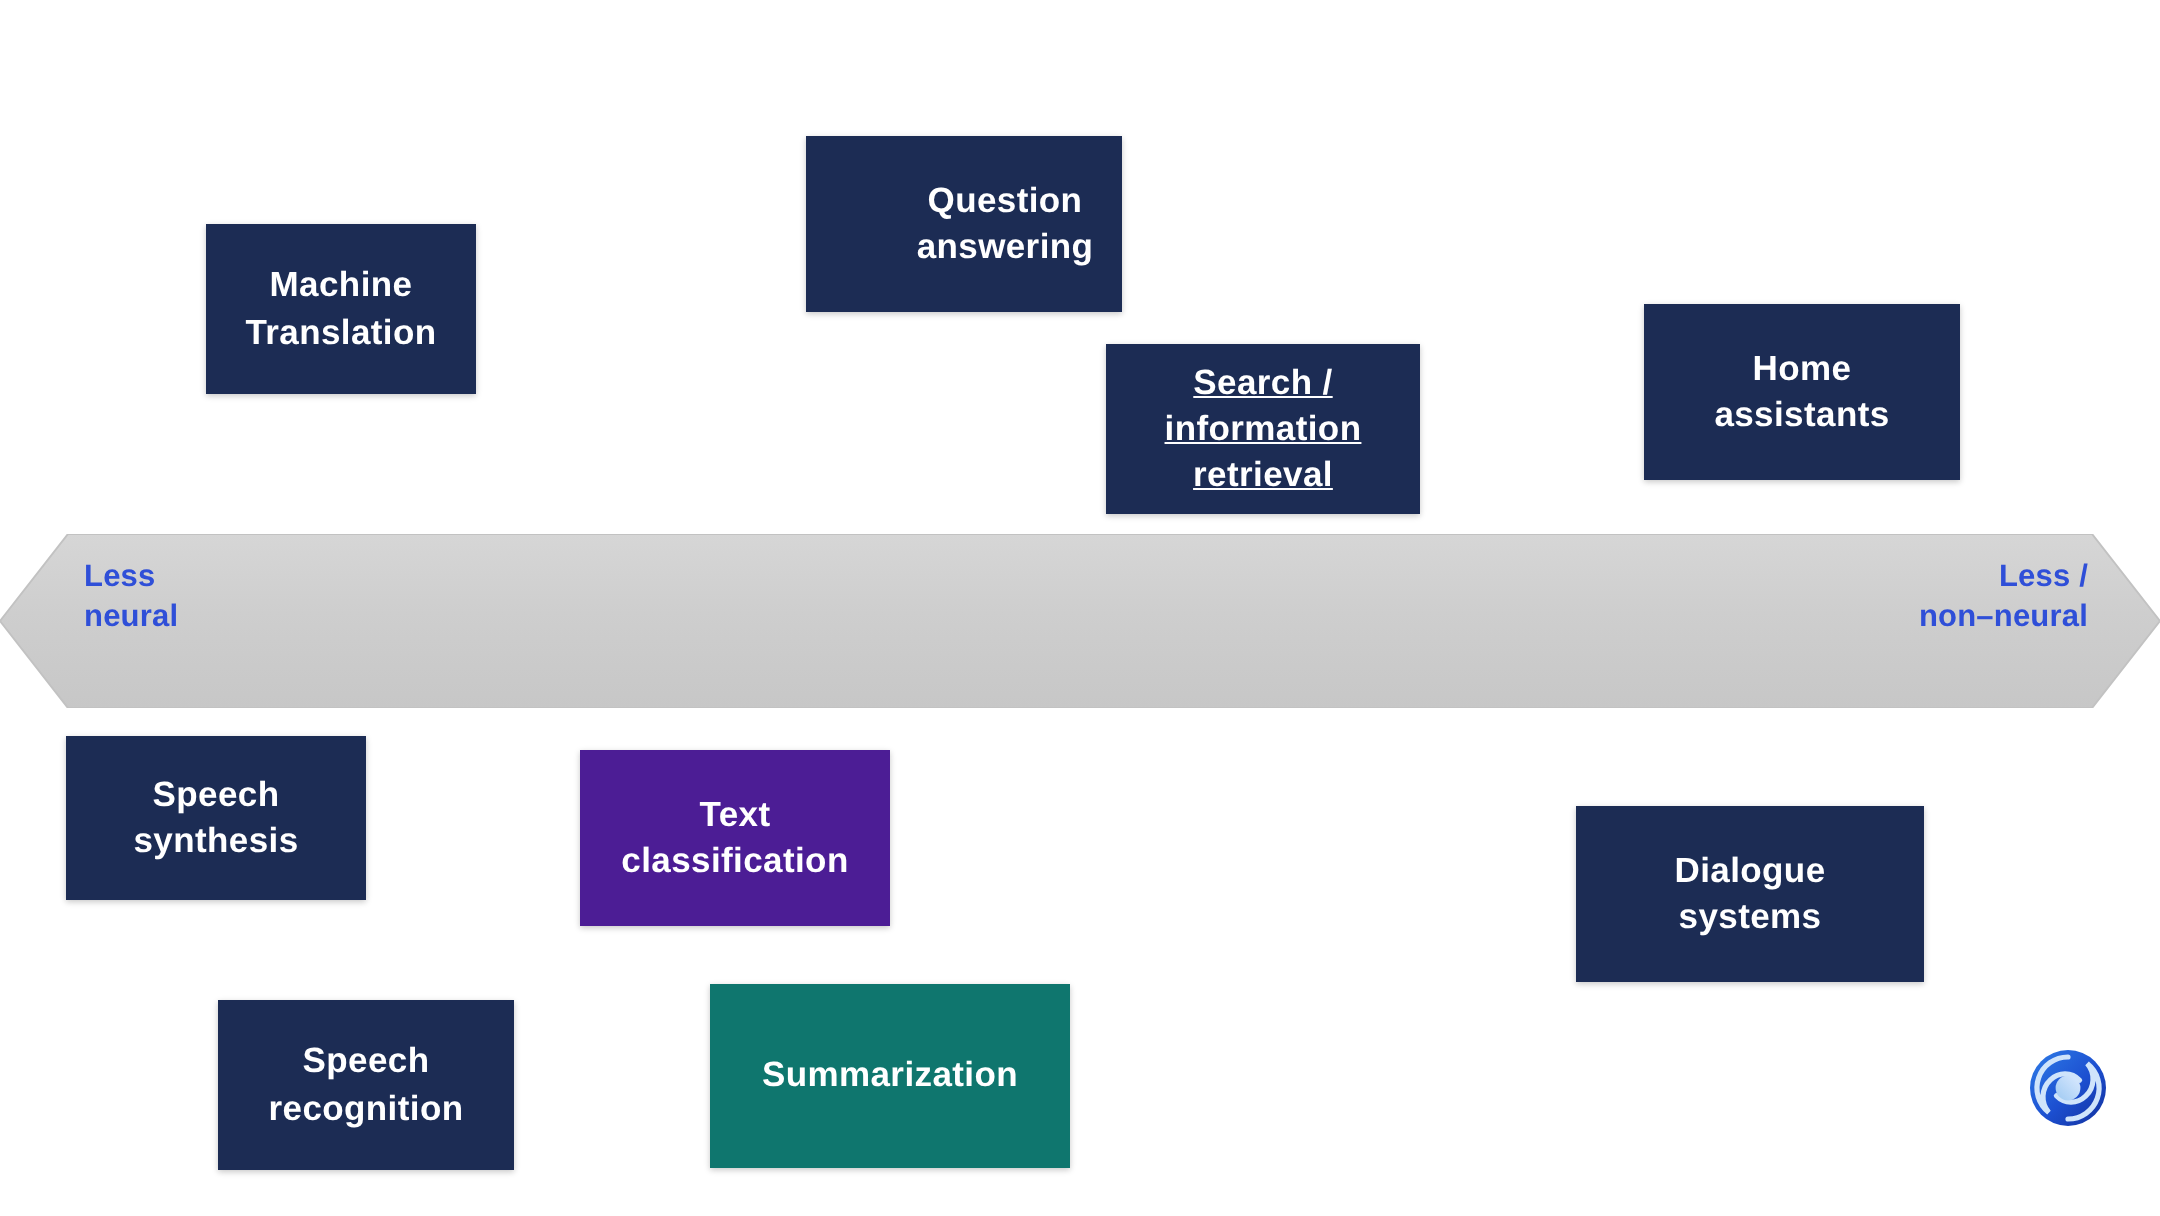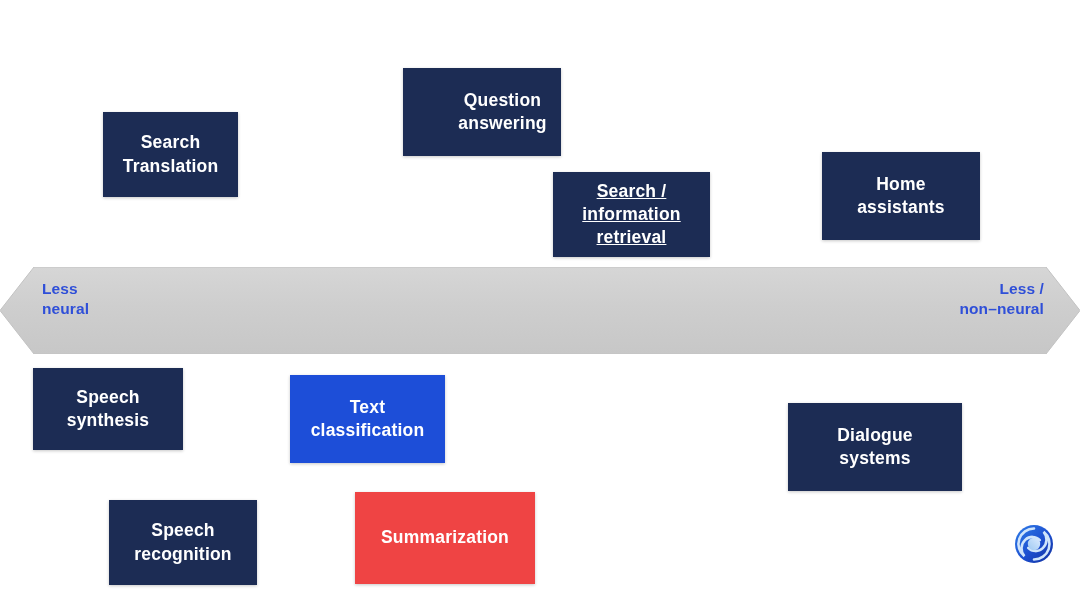--- a/index.html
+++ b/index.html
@@ -88,38 +88,38 @@
       <polygon points="34,0 1046,0 1080,43.5 1046,87 34,87 0,43.5" fill="url(#arrowGrad)" stroke="#c2c2c2" stroke-width="1"></polygon>
     </svg>
   </div>
 
   <div class="axis-label left" style="color: rgb(47, 79, 216);">Less
 neural</div>
 
   <div class="axis-label right" style="color: rgb(47, 79, 216);">Less /
 non–neural</div>
 
-  <div class="task-box" style="left: 103px; top: 112px; width: 135px; height: 85px; background: rgb(28, 44, 84); color: rgb(255, 255, 255);">Search
+  <div class="task-box" style="left: 103px; top: 112px; width: 135px; height: 85px; background: rgb(28, 44, 84); color: rgb(255, 255, 255);">Machine
 Translation</div>
   <div class="task-box" style="left: 403px; top: 68px; width: 158px; height: 88px; background: rgb(28, 44, 84); color: rgb(255, 255, 255); padding-left: 47px;">Question
 answering</div>
   <div class="task-box" style="left: 553px; top: 172px; width: 157px; height: 85px; background: rgb(28, 44, 84); color: rgb(255, 255, 255); text-decoration: underline;">Search /
 information
 retrieval</div>
   <div class="task-box" style="left: 822px; top: 152px; width: 158px; height: 88px; background: rgb(28, 44, 84); color: rgb(255, 255, 255);">Home
 assistants</div>
   <div class="task-box" style="left: 33px; top: 368px; width: 150px; height: 82px; background: rgb(28, 44, 84); color: rgb(255, 255, 255);">Speech
 synthesis</div>
-  <div class="task-box" style="left: 290px; top: 375px; width: 155px; height: 88px; background: #1d4ed8; color: rgb(255, 255, 255);">Text
+  <div class="task-box" style="left: 290px; top: 375px; width: 155px; height: 88px; background: #4c1d95; color: rgb(255, 255, 255);">Text
 classification</div>
   <div class="task-box" style="left: 788px; top: 403px; width: 174px; height: 88px; background: rgb(28, 44, 84); color: rgb(255, 255, 255);">Dialogue
 systems</div>
   <div class="task-box" style="left: 109px; top: 500px; width: 148px; height: 85px; background: rgb(28, 44, 84); color: rgb(255, 255, 255);">Speech
 recognition</div>
-  <div class="task-box" style="left: 355px; top: 492px; width: 180px; height: 92px; background: #ef4444; color: rgb(255, 255, 255);">Summarization</div>
+  <div class="task-box" style="left: 355px; top: 492px; width: 180px; height: 92px; background: #0f766e; color: rgb(255, 255, 255);">Summarization</div>
 
   <div class="logo">
     <svg viewBox="0 0 44 44" aria-hidden="true">
       <defs>
         <linearGradient id="lgOuter" x1="0" y1="0" x2="1" y2="1">
           <stop offset="0%" stop-color="#2f7de8"></stop>
           <stop offset="55%" stop-color="#1c4fd0"></stop>
           <stop offset="100%" stop-color="#12309c"></stop>
         </linearGradient>
         <linearGradient id="lgInner" x1="0" y1="1" x2="1" y2="0">

